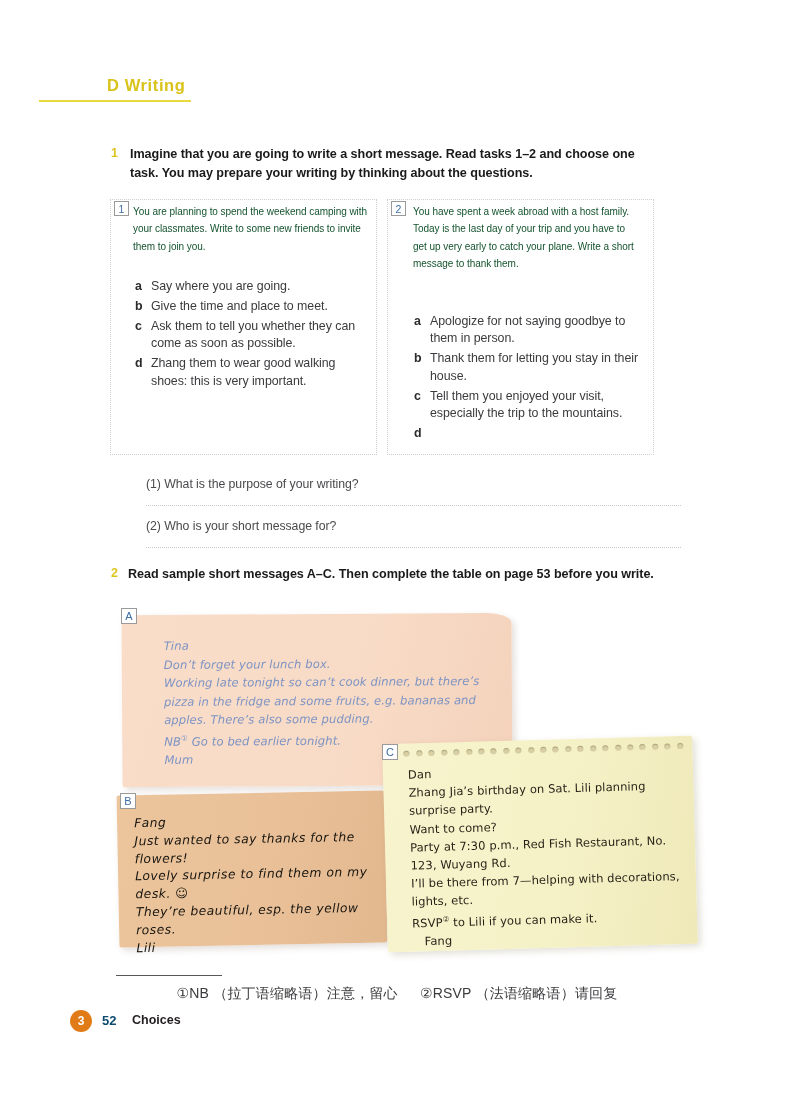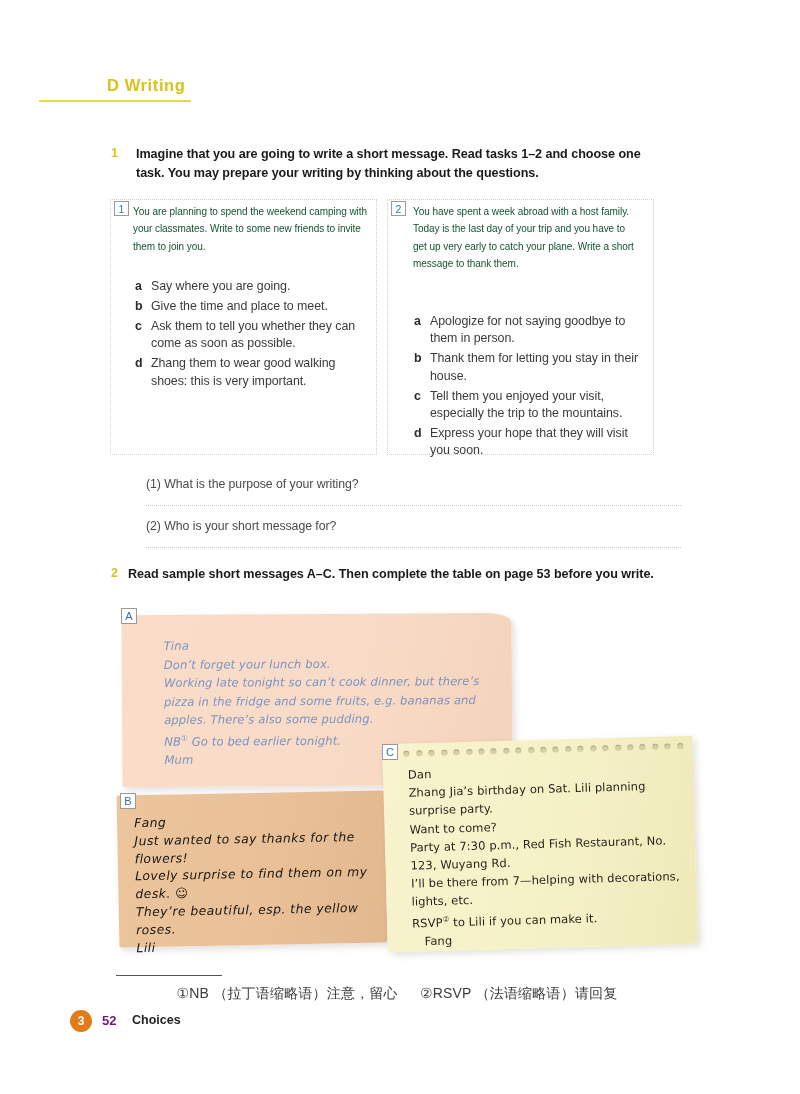--- a/index.html
+++ b/index.html
@@ -58,21 +58,21 @@
   .ex-text {
     position: absolute;
     font-size: 12.6px;
     font-weight: bold;
     color: #1a1a1a;
     line-height: 18.5px;
     letter-spacing: -0.05px;
   }
 
   #ex1-num { left: 111px; top: 146px; }
-  #ex1-text { left: 136px; top: 145px; width: 525px; }
+  #ex1-text { left: 130px; top: 145px; width: 525px; }
 
   #ex2-num { left: 111px; top: 566px; }
   #ex2-text { left: 128px; top: 565px; width: 560px; }
 
   
   .task-box {
     position: absolute;
     border: 1px dotted #d0d0d4;
     box-sizing: border-box;
     background: #ffffff;
@@ -325,21 +325,21 @@
     font-weight: bold;
     text-align: center;
     line-height: 22px;
   }
   .page-footer .page-no {
     position: absolute;
     left: 32px;
     top: 3px;
     font-size: 13px;
     font-weight: bold;
-    color: #701a75;
+    color: #0c4a6e;
   }
   .page-footer .book-name {
     position: absolute;
     left: 62px;
     top: 3px;
     font-size: 12.5px;
     font-weight: bold;
     color: #231f20;
     white-space: nowrap;
   }
@@ -391,21 +391,20 @@
       <div class="task-li">
         <span class="li-mark">b</span>
         <span>Thank them for letting you stay in their house.</span>
       </div>
       <div class="task-li">
         <span class="li-mark">c</span>
         <span>Tell them you enjoyed your visit, especially the trip to the mountains.</span>
       </div>
       <div class="task-li">
         <span class="li-mark">d</span>
-        <span>Express your hope that they will visit you soon.</span>
       </div>
     </div>
   </div>
 
   <div class="q-row" id="q-1">
     <div class="q-text">(1)  What is the purpose of your writing?</div>
     <div class="q-rule"></div>
   </div>
   <div class="q-row" id="q-2">
     <div class="q-text">(2)  Who is your short message for?</div>

